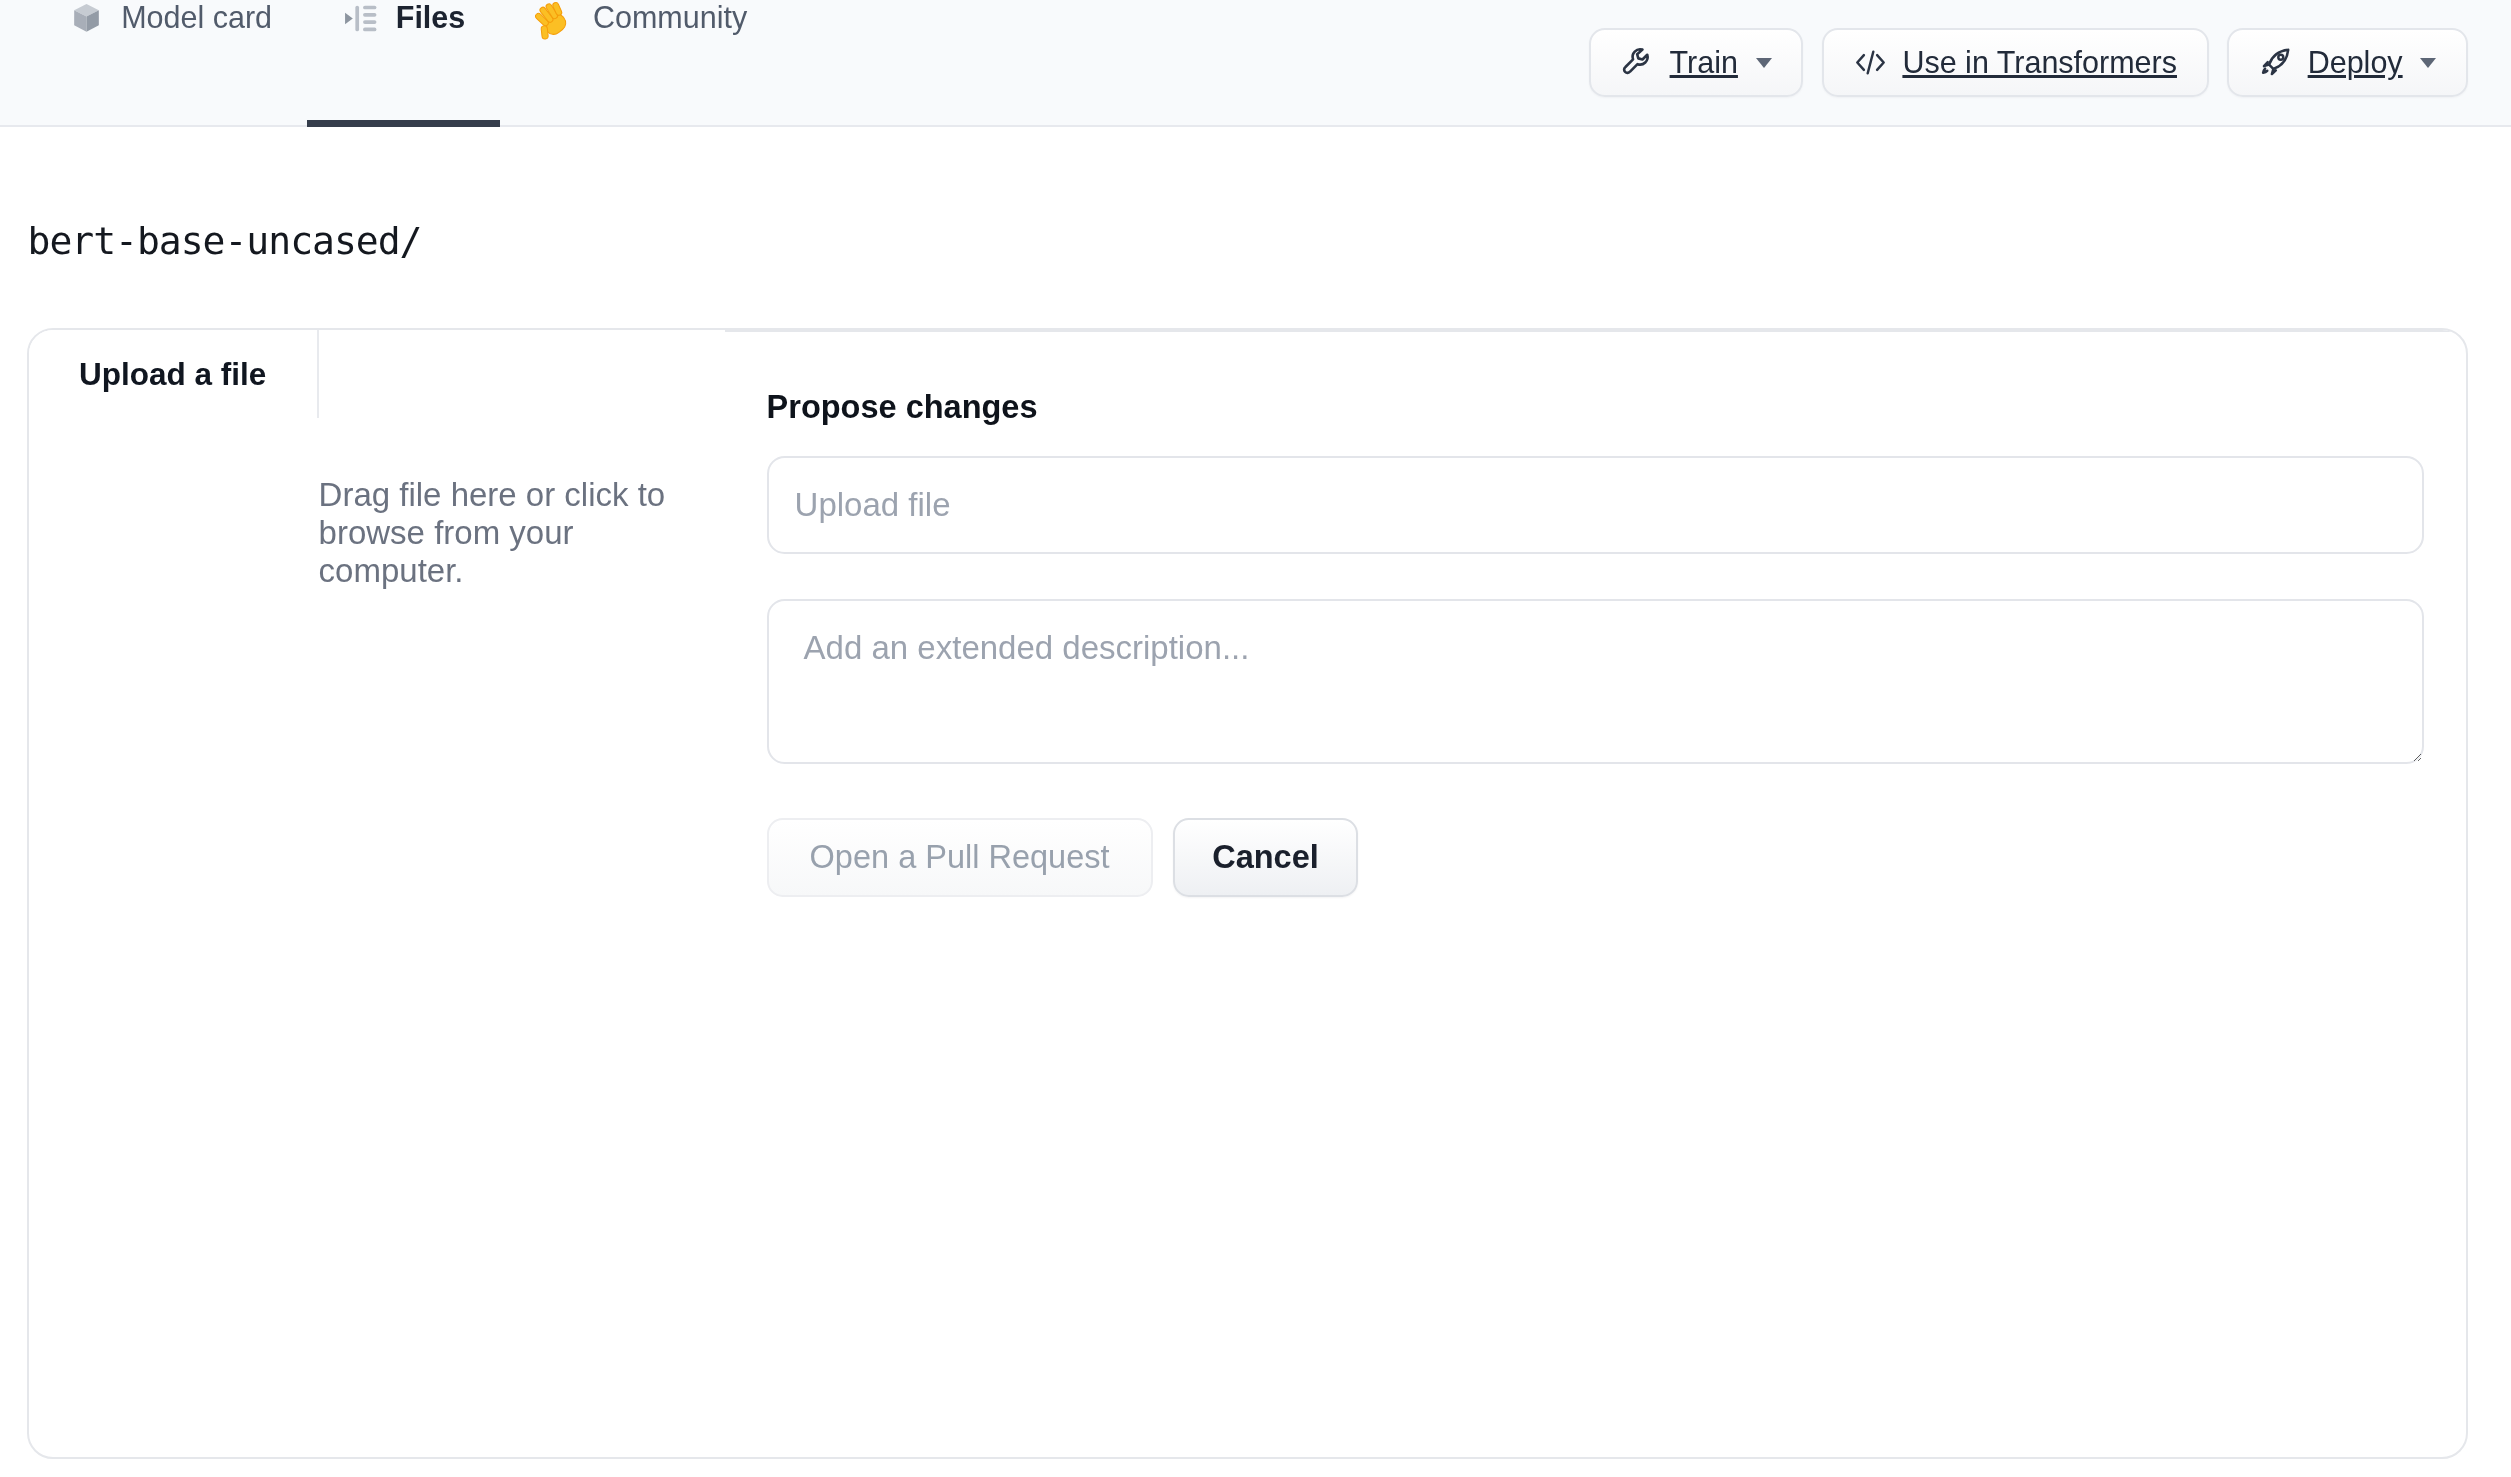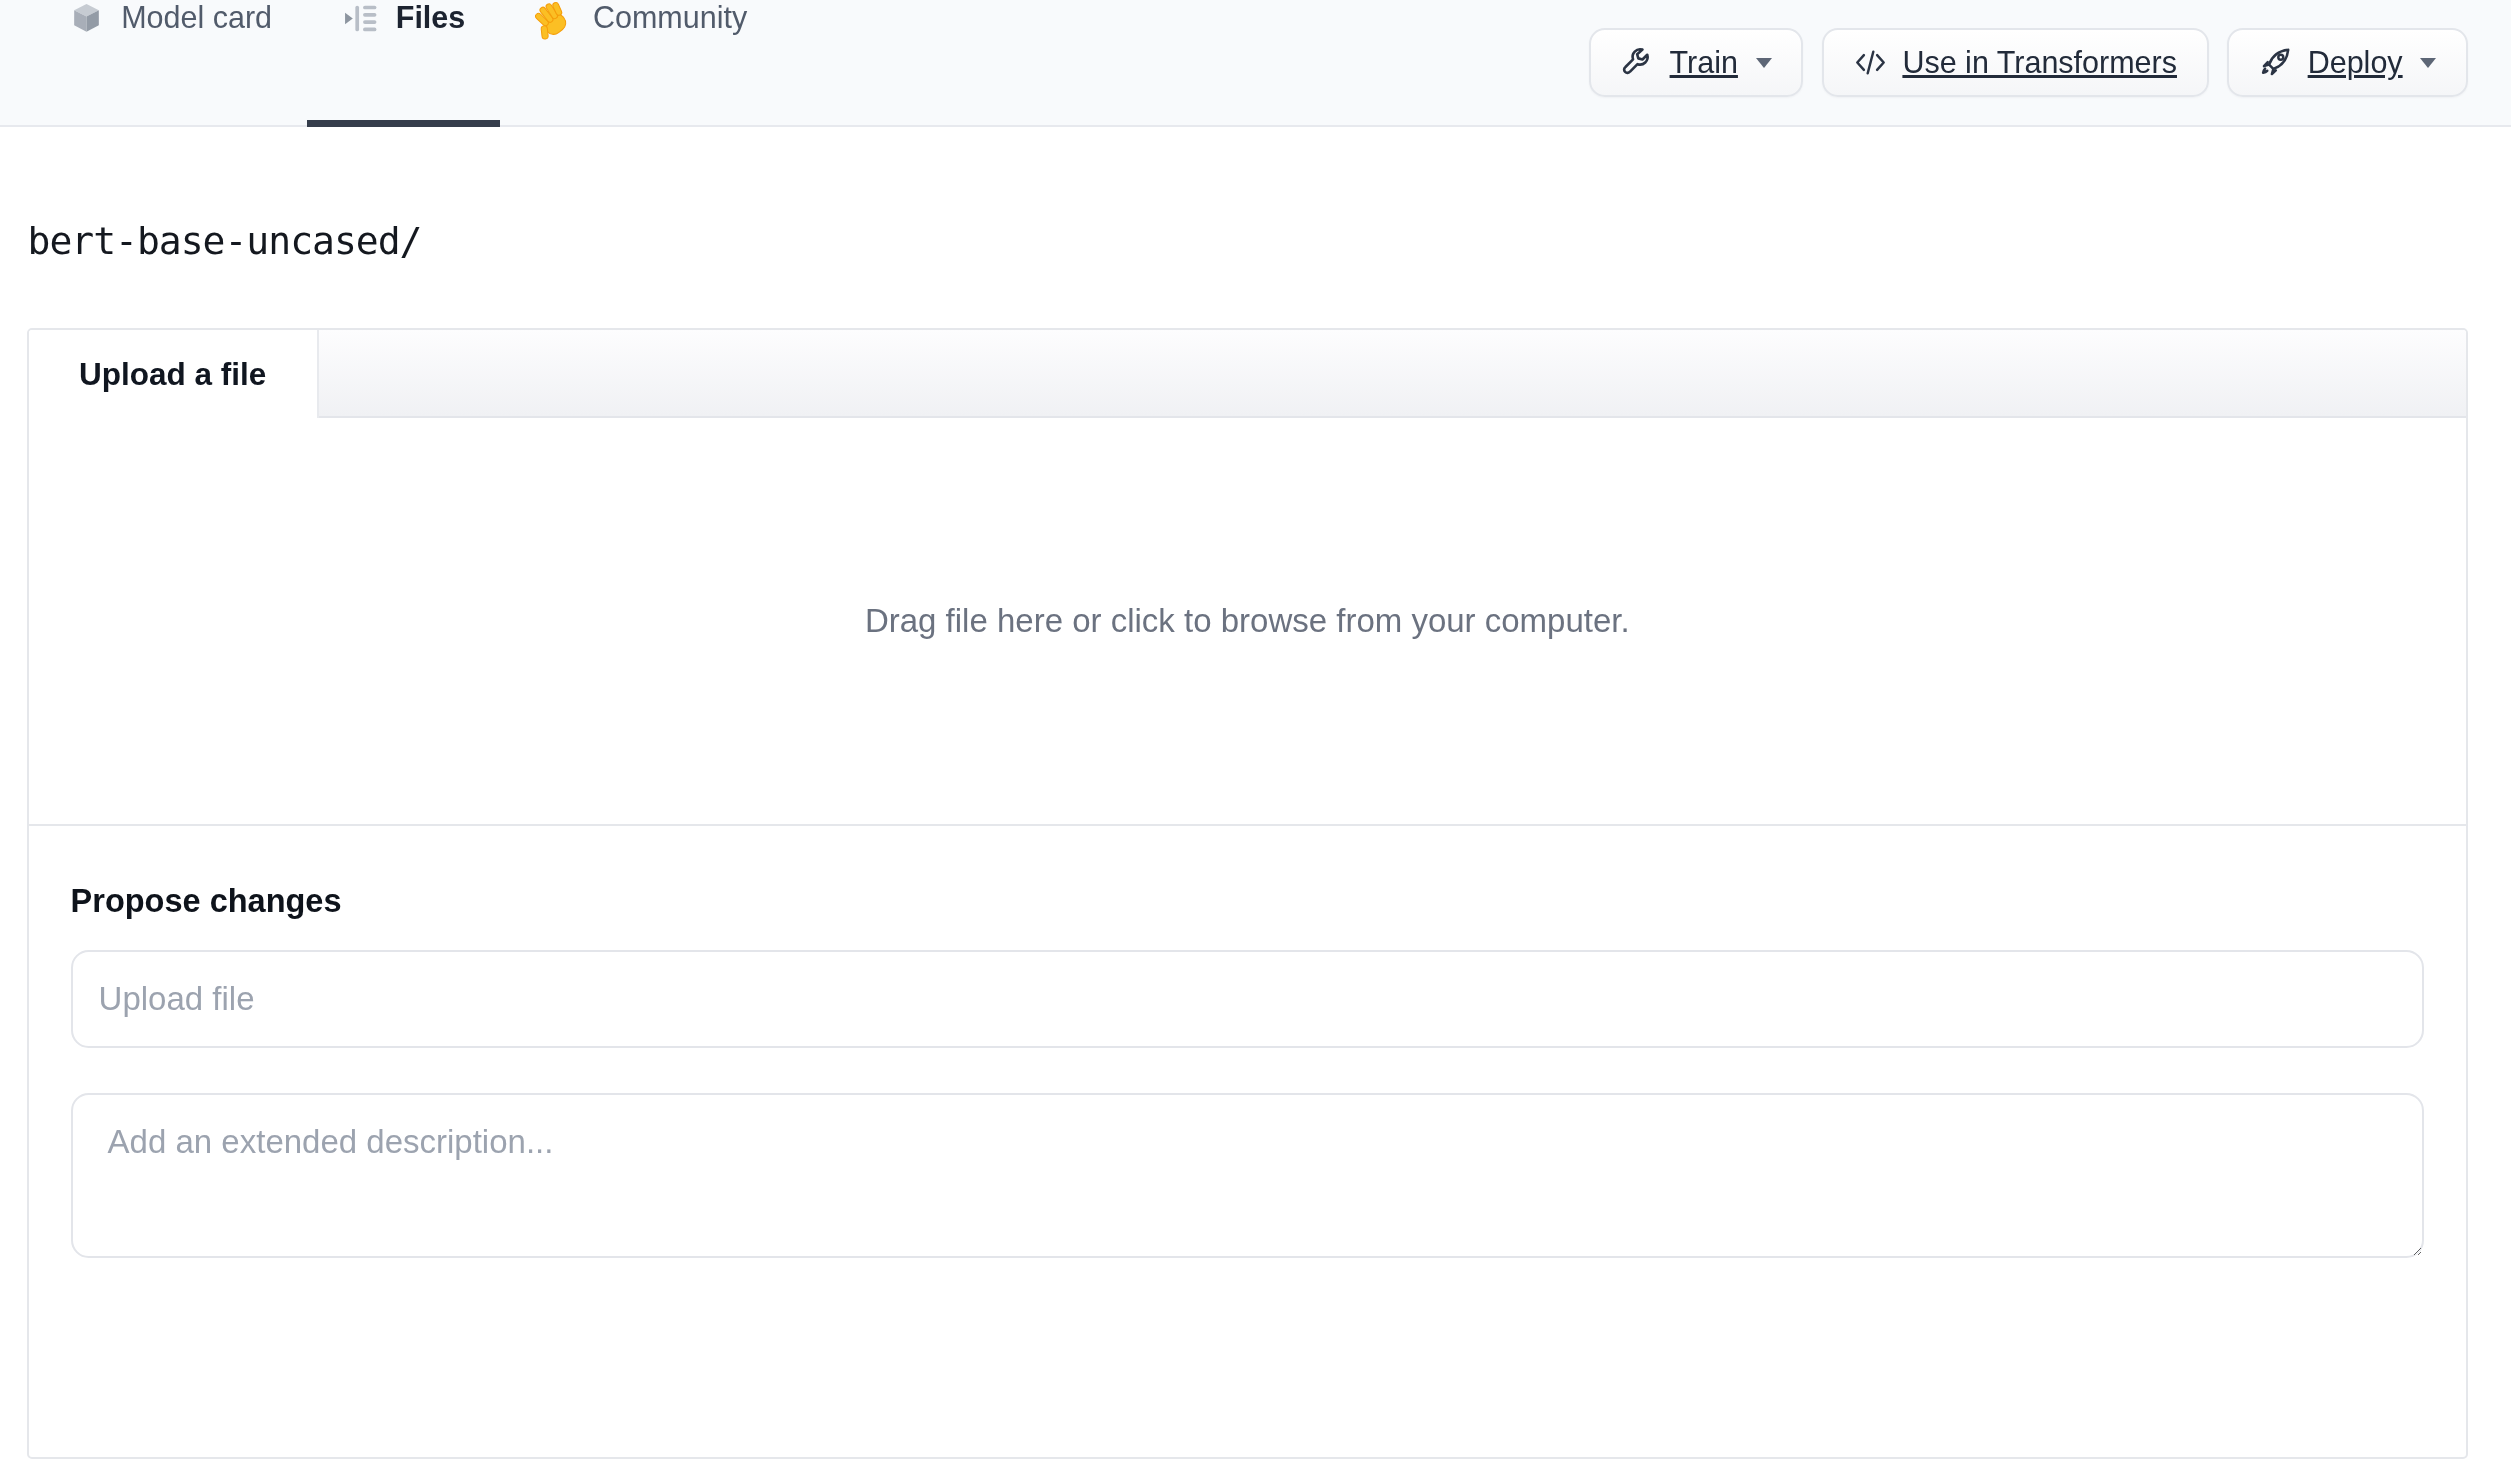--- a/index.html
+++ b/index.html
@@ -28,22 +28,22 @@
   .btn .btn-icon svg { width:100%; height:100%; }
   .caret { width:0; height:0; border-left:8.9px solid transparent; border-right:8.9px solid transparent;
            border-top:10.8px solid #5d6676; margin-left:2px; }
 
   
   .repo-path { margin:92px 0 0 27.6px; font-family:"DejaVu Sans Mono", monospace;
                font-size:38px; color:#14181f; letter-spacing:-1px; cursor:pointer; }
 
   
   .panel { margin:65px 44px 0 26.6px; height:1131px; border:2px solid #e5e7eb;
-           border-radius:5px; background:#ffffff; overflow:hidden;
-           display:flex; flex-direction:column; }
+           border-radius:26px; background:#ffffff; overflow:hidden;
+           display:flex; flex-direction:row; }
   .panel-header { display:flex; height:88px; flex:0 0 88px; }
   .panel-tab { width:290px; display:flex; align-items:center; justify-content:center;
                background:#ffffff; border-right:2px solid #e8eaee; cursor:pointer;
                font-size:31.5px; font-weight:700; color:#101620; }
   .panel-header-rest { flex:1; background:linear-gradient(180deg,#fdfdfe 0%,#f0f1f4 100%);
                border-bottom:2px solid #e3e5ea; }
 
   .dropzone { height:406px; flex:0 0 406px; display:flex; align-items:center; justify-content:center;
               cursor:pointer; background:#ffffff; }
   .dropzone-text { font-size:33px; color:#6b7280; }
@@ -170,15 +170,19 @@
     <span class="dropzone-text">Drag file here or click to browse from your computer.</span>
   </div>
 
   <div class="form-section">
     <div class="form-heading">Propose changes</div>
 
     <input class="file-input" type="text" placeholder="Upload file" style="">
 
     <textarea class="desc-textarea" placeholder="Add an extended description..." style=""></textarea>
 
+    <div class="form-buttons">
+      <button class="form-btn btn-submit">Open a Pull Request</button>
+      <button class="form-btn btn-cancel">Cancel</button>
+    </div>
   </div>
 </div>
 
 
 </body></html>

